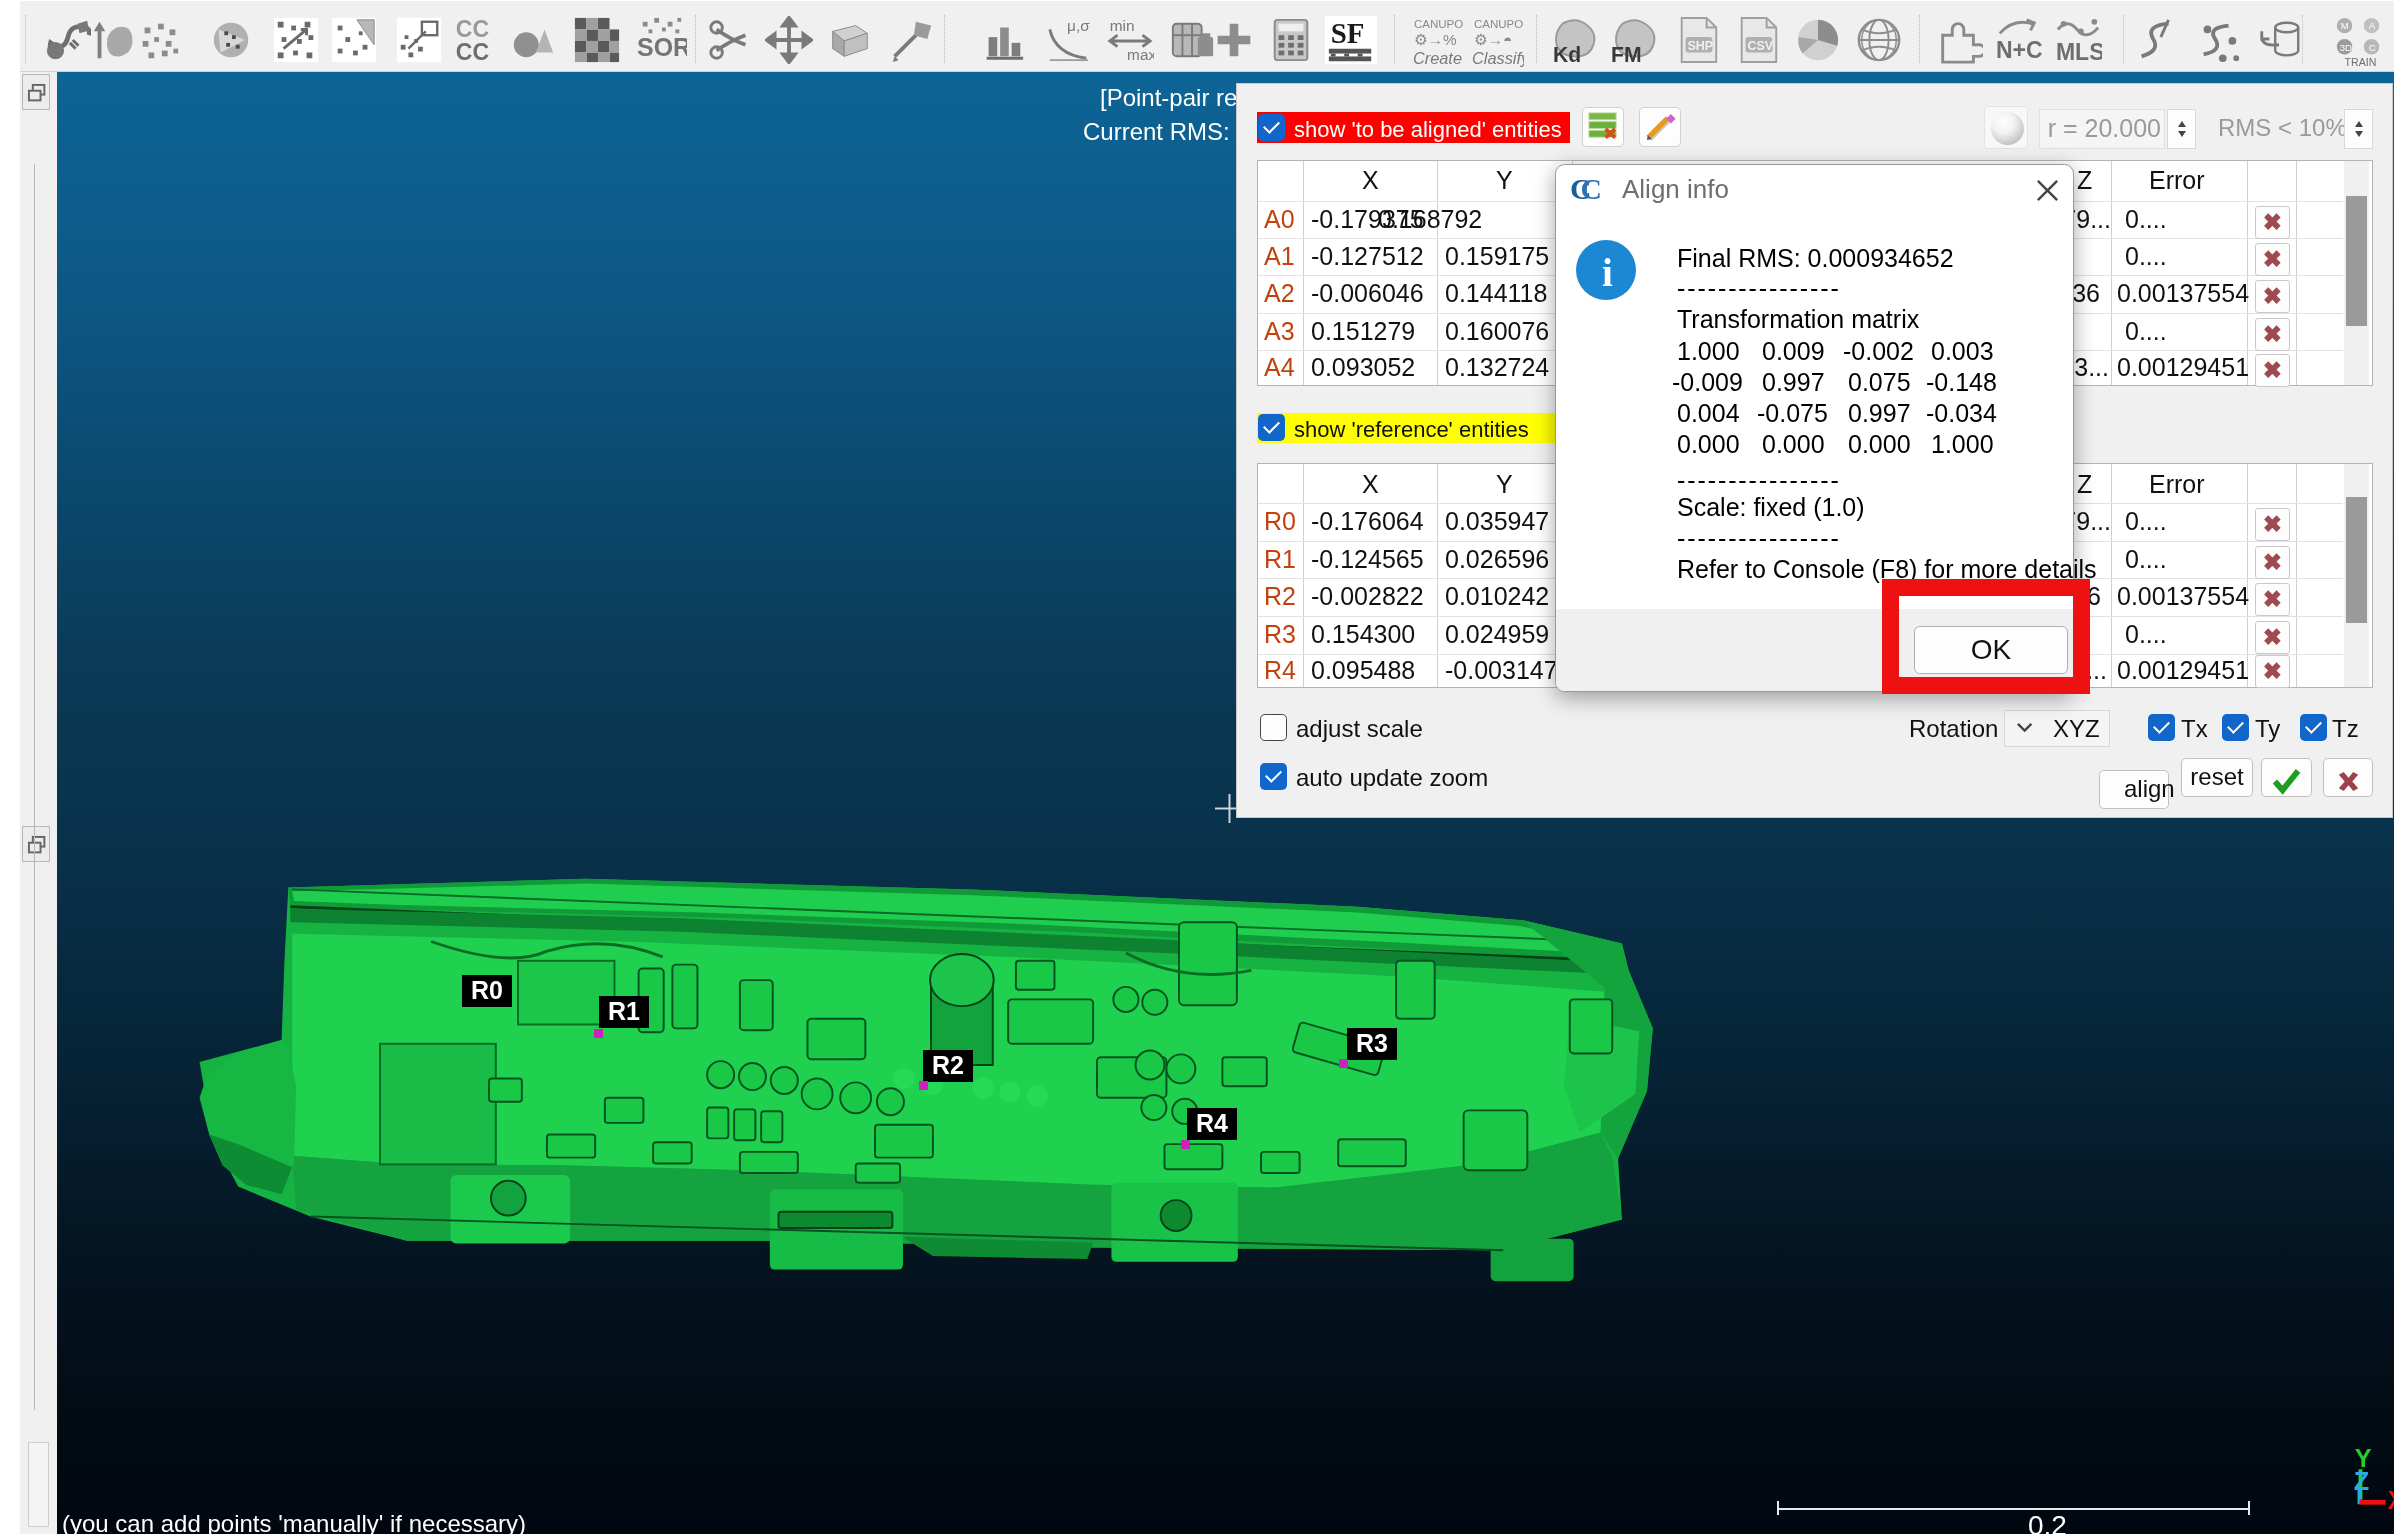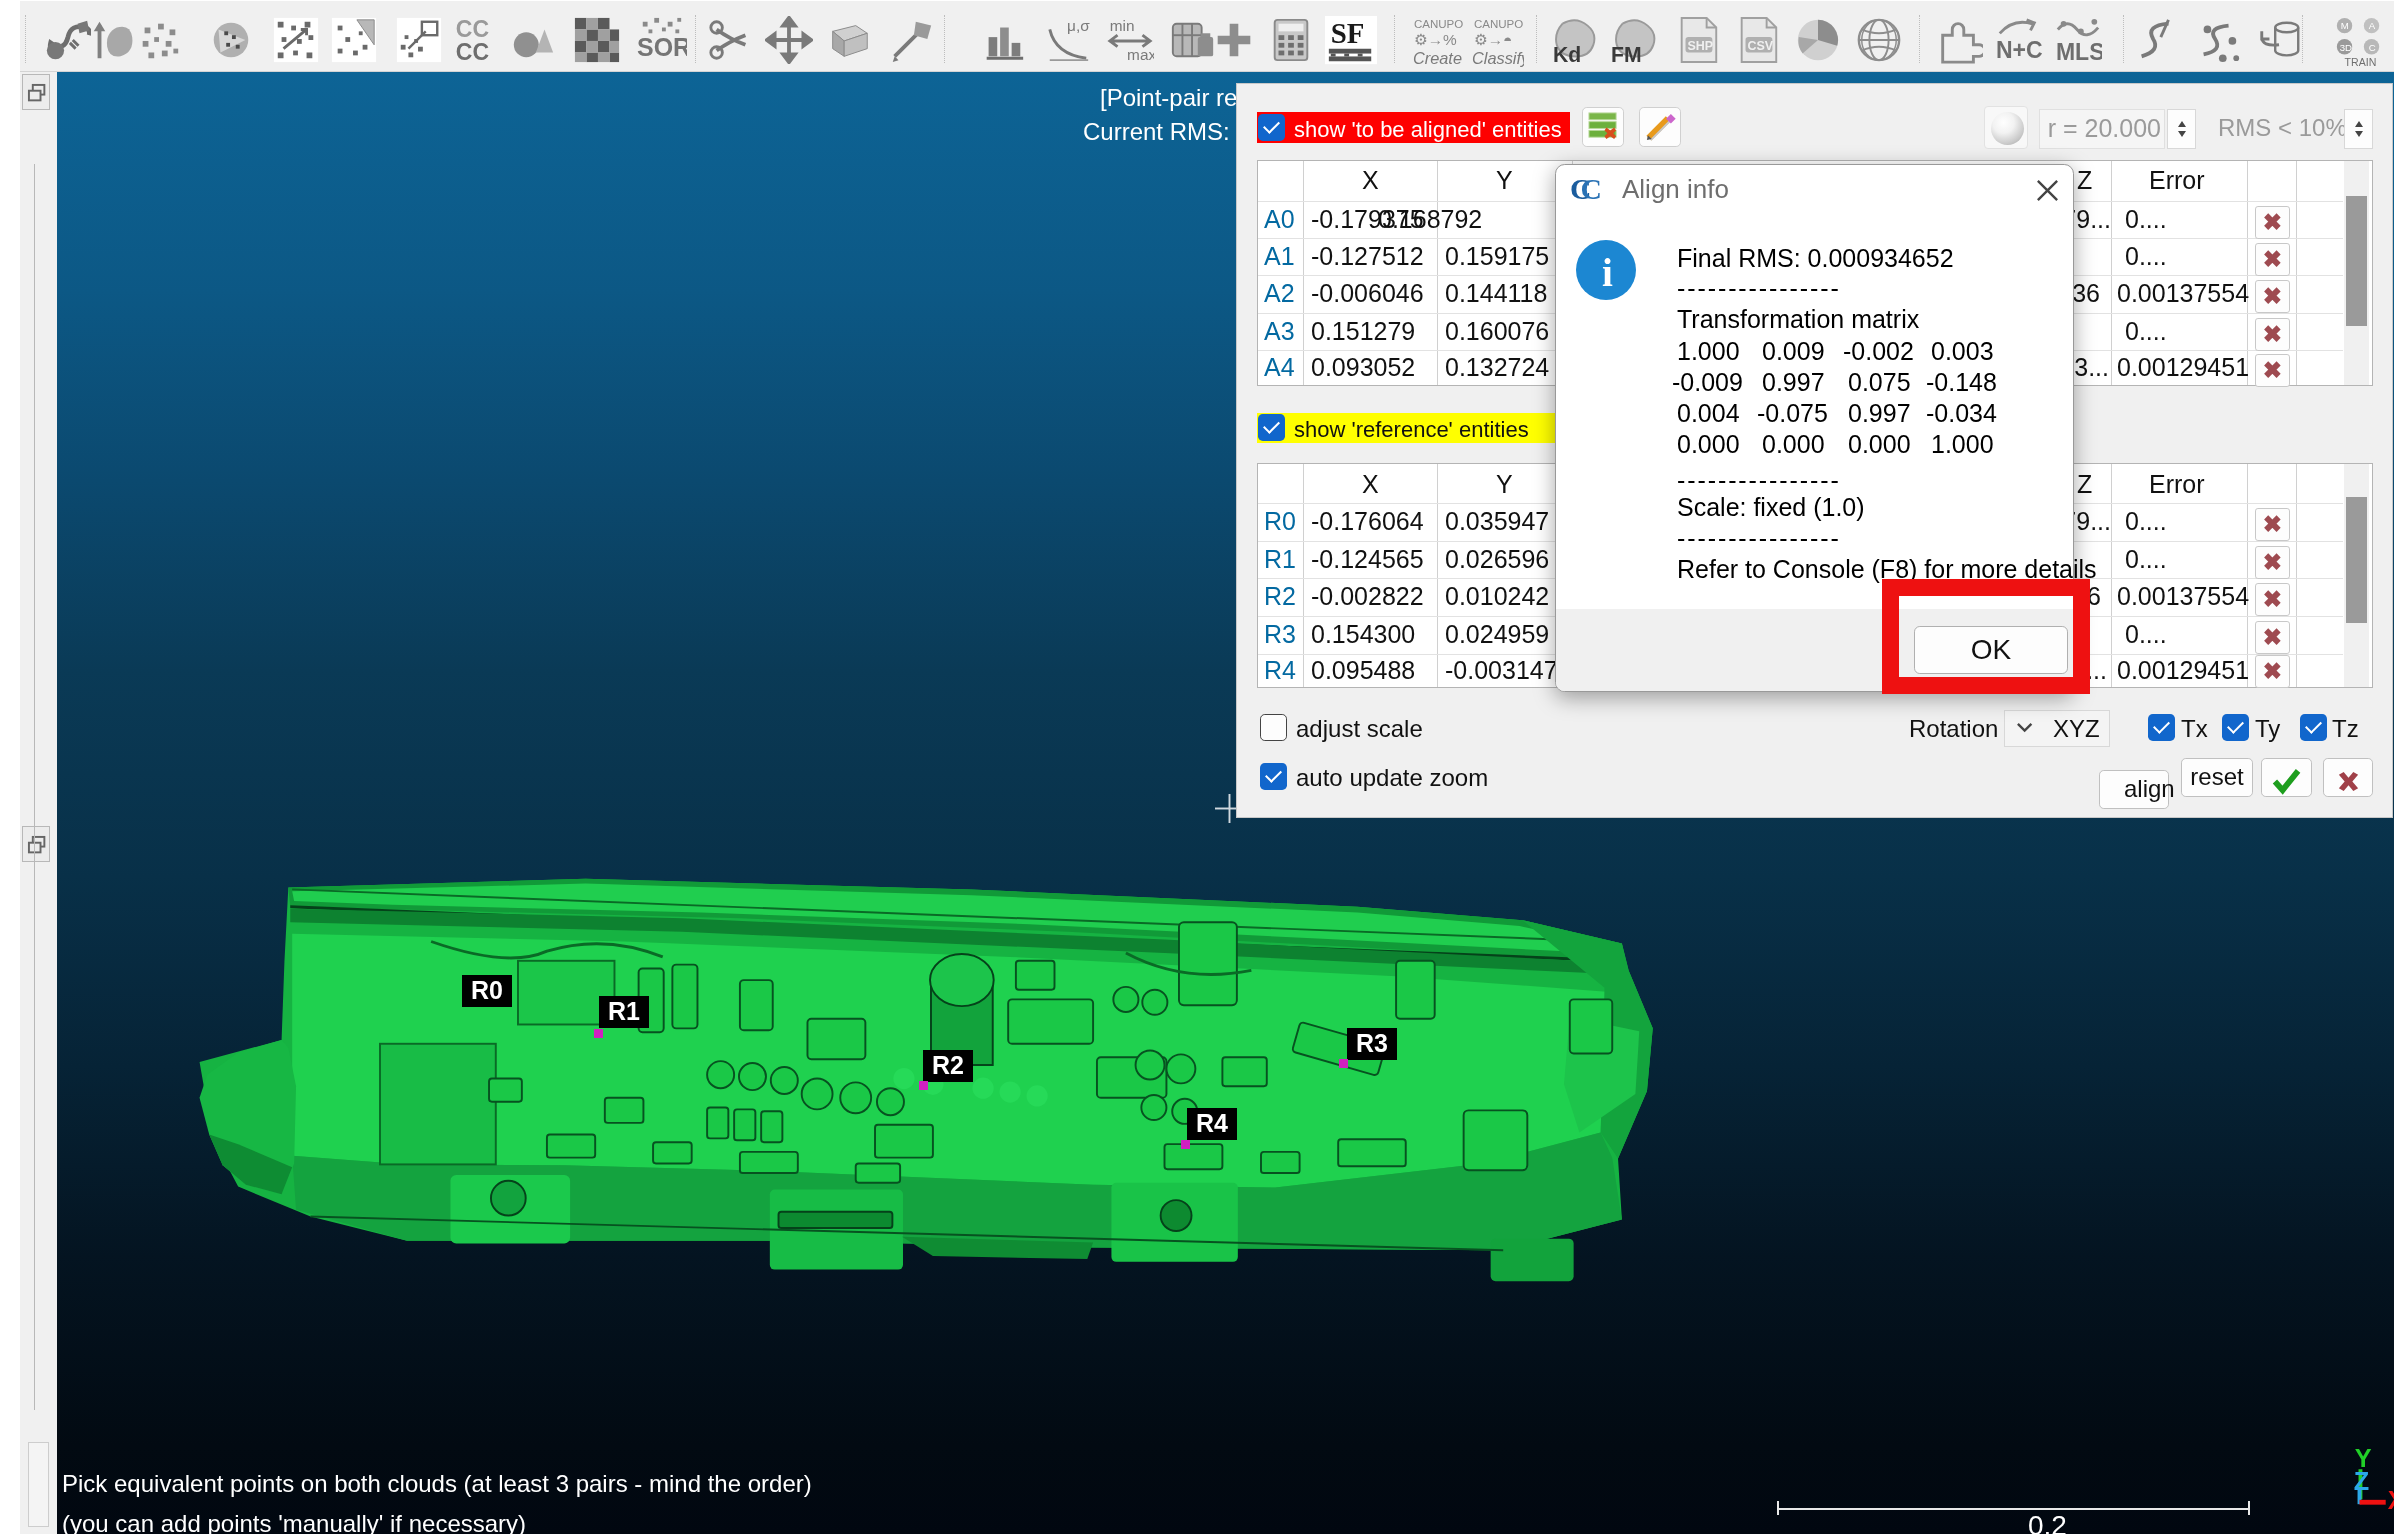--- a/index.html
+++ b/index.html
@@ -23,21 +23,21 @@
 .cb.on::after { content:""; position:absolute; left:5.8px; top:6.8px; width:12.6px; height:6.8px; border-left:2.9px solid #fff; border-bottom:2.9px solid #fff; transform:rotate(-45deg); }
 .cb.off { background:#fdfdfd; border:1.9px solid #444; }
 .pbtn { position:absolute; background:#fdfdfd; border:1px solid #d0d0d0; border-radius:4.8px; }
 .spin { position:absolute; width:29px; height:40px; background:#fdfdfd; border:1px solid #d8d8d8; }
 .spin::before { content:""; position:absolute; left:9.7px; top:10.6px; border-left:4.8px solid transparent; border-right:4.8px solid transparent; border-bottom:6.8px solid #444; }
 .spin::after { content:""; position:absolute; left:9.7px; bottom:10.6px; border-left:4.8px solid transparent; border-right:4.8px solid transparent; border-top:6.8px solid #444; }
 .tbl { position:absolute; background:#fff; border:1px solid #b4b4b4; }
 .th { position:absolute; font-size:25px; color:#111; }
 .vl { position:absolute; width:1px; background:#d0d0d0; }
 .hl { position:absolute; height:1px; background:#e2e2e2; }
-.rl { position:absolute; font-size:25px; color:#0369a1; }
+.rl { position:absolute; font-size:25px; color:#c2410c; }
 .cv { position:absolute; font-size:25px; color:#111; white-space:nowrap; }
 .xbtn { position:absolute; width:35px; height:33px; background:#fdfdfd; border:1px solid #c8c8c8; border-radius:2.9px; }
 .xbtn::after { content:"\2716"; position:absolute; left:6.8px; top:1.9px; color:#9e4a50; font-size:23px; font-weight:bold; }
 .wbtn { position:absolute; background:#fdfdfd; border:1px solid #c0c0c0; border-radius:4.8px; font-size:24px; color:#111; text-align:center; padding-top:3.9px; }
 .dtx { position:absolute; font-size:25px; color:#000; white-space:nowrap; }
 .mlab { position:absolute; width:50px; height:32px; background:#000; color:#fff; font-size:25px; font-weight:bold; text-align:center; padding-top:1px; }
 .mdot { position:absolute; width:8.7px; height:8.7px; background:#d020c0; }
 .sep { position:absolute; top:13.5px; width:0px; height:48px; border-left:1.9px dotted #bdbdbd; }
 .ti { position:absolute; top:14.5px; }
 </style>
@@ -466,21 +466,20 @@
 
   <svg class="abs" style="left:2322px; top:1443px;" width="68" height="68" viewBox="0 0 70 70">
     <text x="13" y="25" fill="#21d028" font-size="26" font-weight="bold" font-family="Liberation Sans">Y</text>
     <line x1="19" y1="27" x2="19" y2="58" stroke="#21d028" stroke-width="4"></line>
     <text x="12" y="48" fill="#2ba8e8" font-size="26" font-weight="bold" font-family="Liberation Sans">Z</text>
     <line x1="18" y1="48" x2="18" y2="63" stroke="#2ba8e8" stroke-width="4"></line>
     <line x1="18" y1="61" x2="45" y2="61" stroke="#ee1111" stroke-width="5"></line>
     <text x="47" y="68" fill="#ee1111" font-size="26" font-weight="bold" font-family="Liberation Sans">X</text>
   </svg>
 
-  <div class="vtext" style="left:42px; top:1470px; font-size:24px;">Pick equivalent points on both clouds (at least 3 pairs - mind the order)</div>
   <div class="vtext" style="left:42px; top:1510px; font-size:24px;">(you can add points 'manually' if necessary)</div>
 
   <svg class="abs" style="left:1195px; top:794px;" width="29" height="29" viewBox="0 0 30 30">
       <line x1="0" y1="15" x2="30" y2="15" stroke="#cfd8de" stroke-width="2"></line>
       <line x1="15" y1="0" x2="15" y2="30" stroke="#cfd8de" stroke-width="2"></line>
     </svg>
 
   <div id="panel" class="abs" style="left:1216px; top:83px; width:1157px; height:735px; background:#f0f0f0; border:1px solid #c8c8c8;"></div>
 
   <div class="abs" style="left:1237px; top:112px; width:313px; height:31px; background:#fe0000;"></div>

